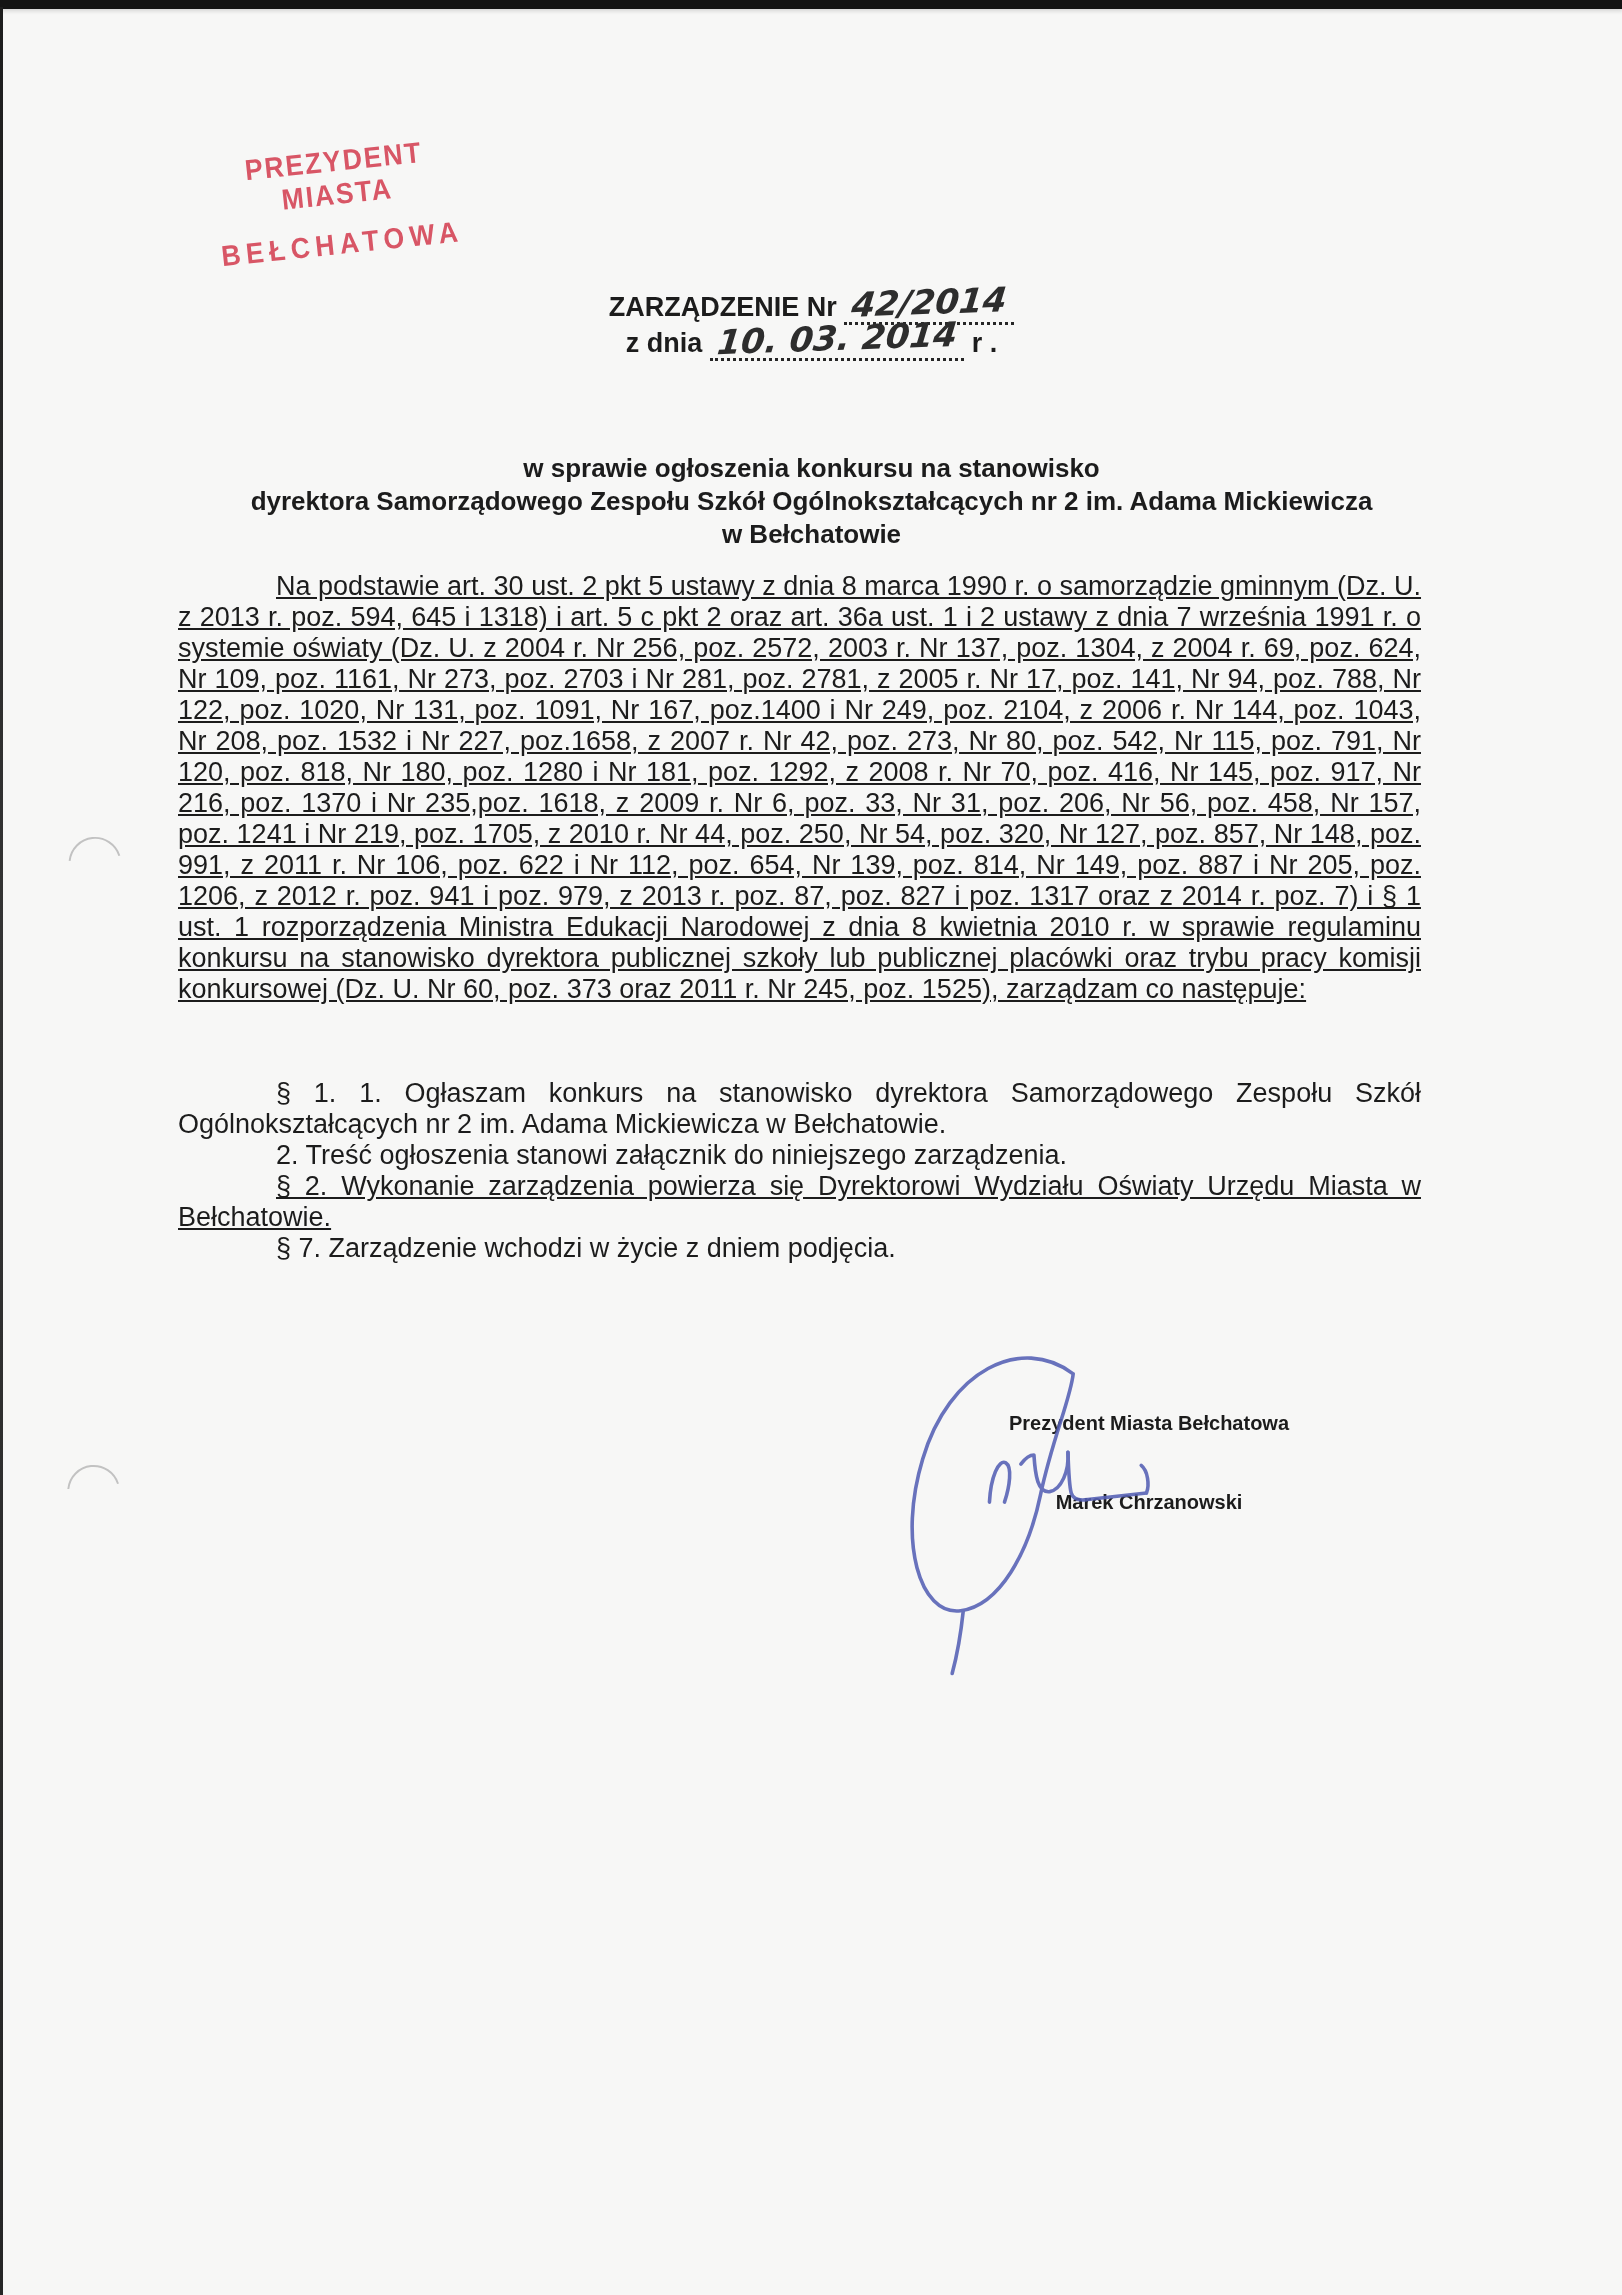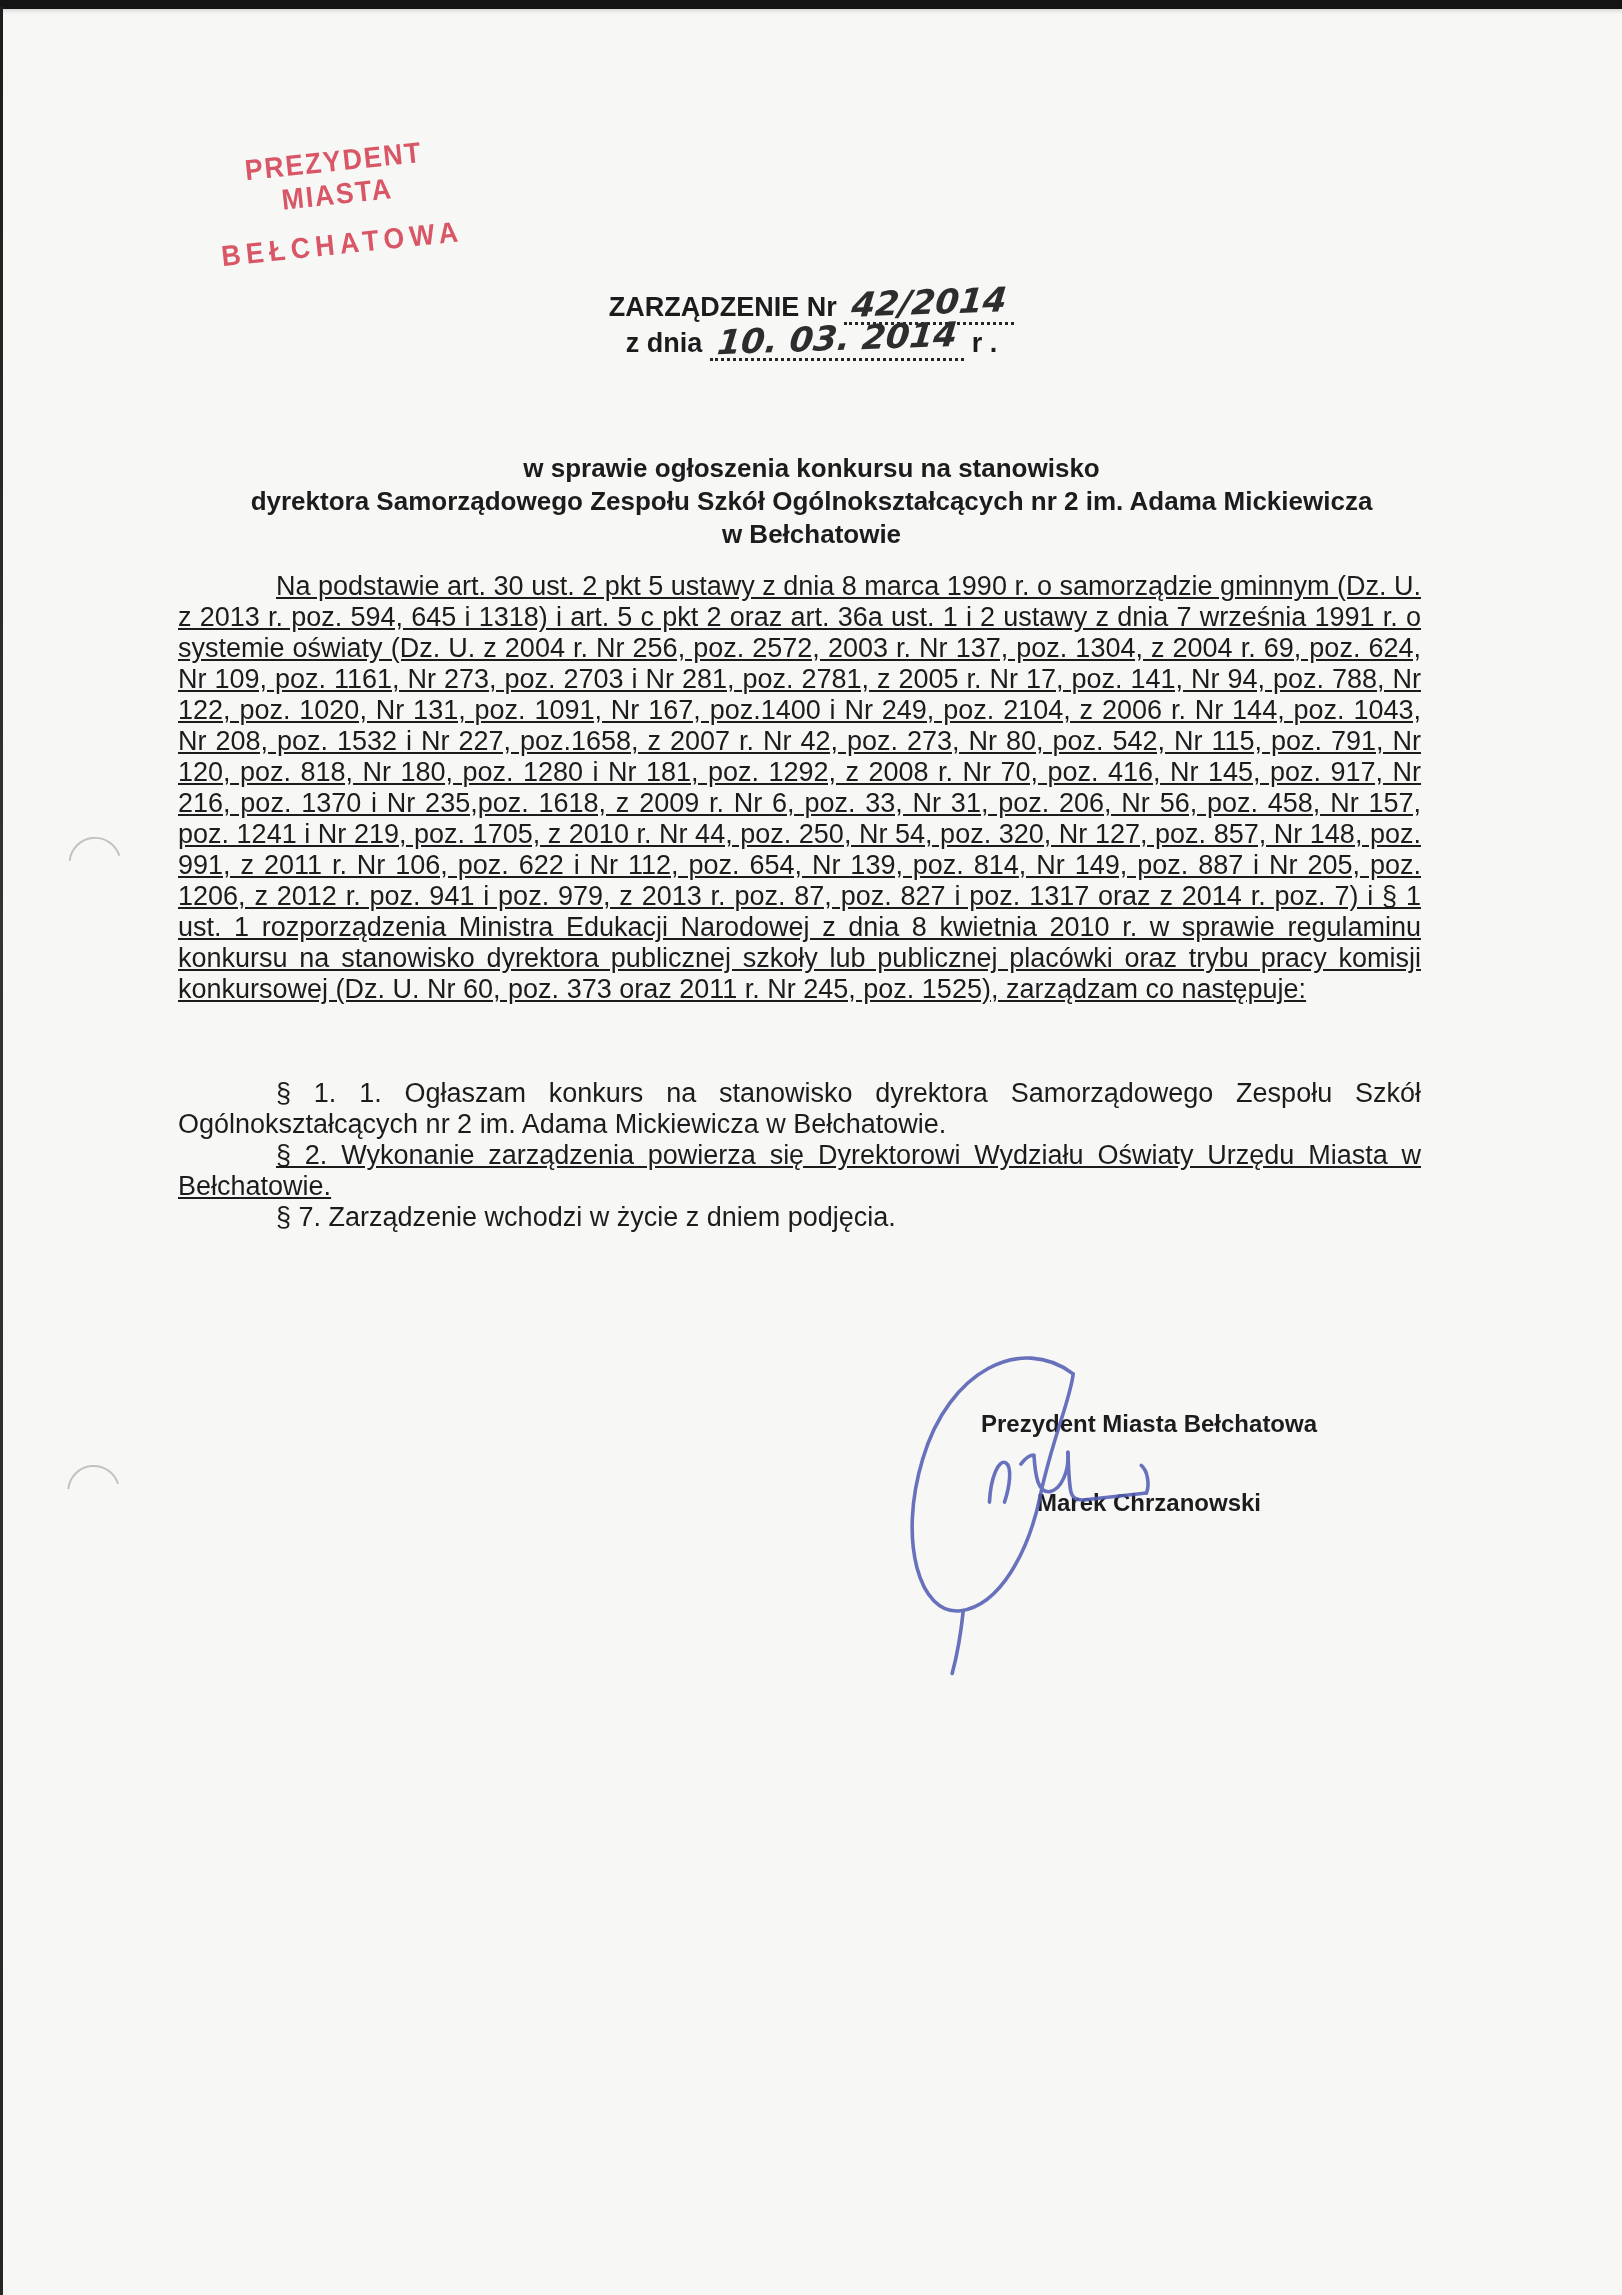--- a/index.html
+++ b/index.html
@@ -31,21 +31,21 @@
   
   .legal{position:absolute;left:178px;width:1243px;top:571px;margin:0;
     font-size:27px;line-height:31px;text-align:justify;text-indent:98px;text-decoration:underline;}
   .sections{position:absolute;left:178px;width:1243px;top:1078px;
     font-size:27px;line-height:31px;}
   .sections p{margin:0;text-align:justify;text-indent:98px;}
   .p-s2{margin-top:33px;text-decoration:underline;}
   .p-s3{margin-top:35px;}
   
   .sig{position:absolute;left:923px;width:452px;top:1408px;text-align:center;
-    font-weight:bold;font-size:24px;line-height:31px;}
+    font-weight:bold;font-size:20px;line-height:31px;}
   .sig-name{margin-top:48px;}
   svg.overlay{position:absolute;left:0;top:0;width:1623px;height:2295px;pointer-events:none;}
 </style>
 </head>
 <body>
 
 <div class="page">
 
   <div class="edge-top"></div>
   <div class="edge-left"></div>
@@ -70,20 +70,21 @@
   <div class="subject">
     <div>w sprawie ogłoszenia konkursu na stanowisko</div>
     <div>dyrektora Samorządowego Zespołu Szkół Ogólnokształcących nr 2 im. Adama Mickiewicza</div>
     <div>w Bełchatowie</div>
   </div>
 
   <p class="legal">Na podstawie art. 30 ust. 2 pkt 5 ustawy z dnia 8 marca 1990 r. o samorządzie gminnym (Dz. U. z 2013 r. poz. 594, 645 i 1318) i art. 5 c pkt 2 oraz art. 36a ust. 1 i 2 ustawy z dnia 7 września 1991 r. o systemie oświaty (Dz. U. z 2004 r. Nr 256, poz. 2572, 2003 r. Nr 137, poz. 1304, z 2004 r. 69, poz. 624, Nr 109, poz. 1161, Nr 273, poz. 2703 i Nr 281, poz. 2781, z 2005 r. Nr 17, poz. 141, Nr 94, poz. 788, Nr 122, poz. 1020, Nr 131, poz. 1091, Nr 167, poz.1400 i Nr 249, poz. 2104, z 2006 r. Nr 144, poz. 1043, Nr 208, poz. 1532 i Nr 227, poz.1658, z 2007 r. Nr 42, poz. 273, Nr 80, poz. 542, Nr 115, poz. 791, Nr 120, poz. 818, Nr 180, poz. 1280 i Nr 181, poz. 1292,  z 2008 r. Nr 70, poz. 416, Nr 145, poz. 917, Nr 216, poz. 1370 i Nr 235,poz. 1618, z 2009 r. Nr 6, poz. 33, Nr 31, poz. 206, Nr 56, poz. 458, Nr 157, poz. 1241 i Nr 219, poz. 1705, z 2010 r. Nr 44, poz. 250, Nr 54, poz. 320, Nr 127, poz. 857, Nr 148, poz. 991, z 2011 r. Nr 106, poz. 622 i Nr 112, poz. 654, Nr 139, poz. 814, Nr 149, poz. 887 i Nr 205, poz. 1206, z 2012 r. poz. 941 i poz. 979, z 2013 r. poz. 87, poz. 827 i poz. 1317 oraz z 2014 r. poz. 7) i § 1 ust. 1 rozporządzenia Ministra Edukacji Narodowej z dnia 8 kwietnia 2010 r. w sprawie regulaminu konkursu na stanowisko dyrektora publicznej szkoły lub publicznej placówki oraz trybu pracy komisji konkursowej (Dz. U. Nr 60, poz. 373 oraz 2011 r. Nr 245, poz. 1525),  zarządzam co następuje:</p>
 
   <div class="sections">
     <p>§ 1. 1. Ogłaszam konkurs na stanowisko dyrektora Samorządowego Zespołu Szkół Ogólnokształcących nr 2 im. Adama Mickiewicza w Bełchatowie.</p>
+    <p>2. Treść ogłoszenia stanowi załącznik do niniejszego zarządzenia.</p>
     <p class="p-s2">§ 2. Wykonanie zarządzenia powierza się Dyrektorowi Wydziału Oświaty Urzędu Miasta w Bełchatowie.</p>
     <p class="p-s3">§ 7. Zarządzenie wchodzi w życie z dniem podjęcia.</p>
   </div>
 
   <div class="sig">
     <div>Prezydent Miasta Bełchatowa</div>
     <div class="sig-name">Marek Chrzanowski</div>
   </div>
 
   <svg class="overlay" viewBox="0 0 2480 3508">

